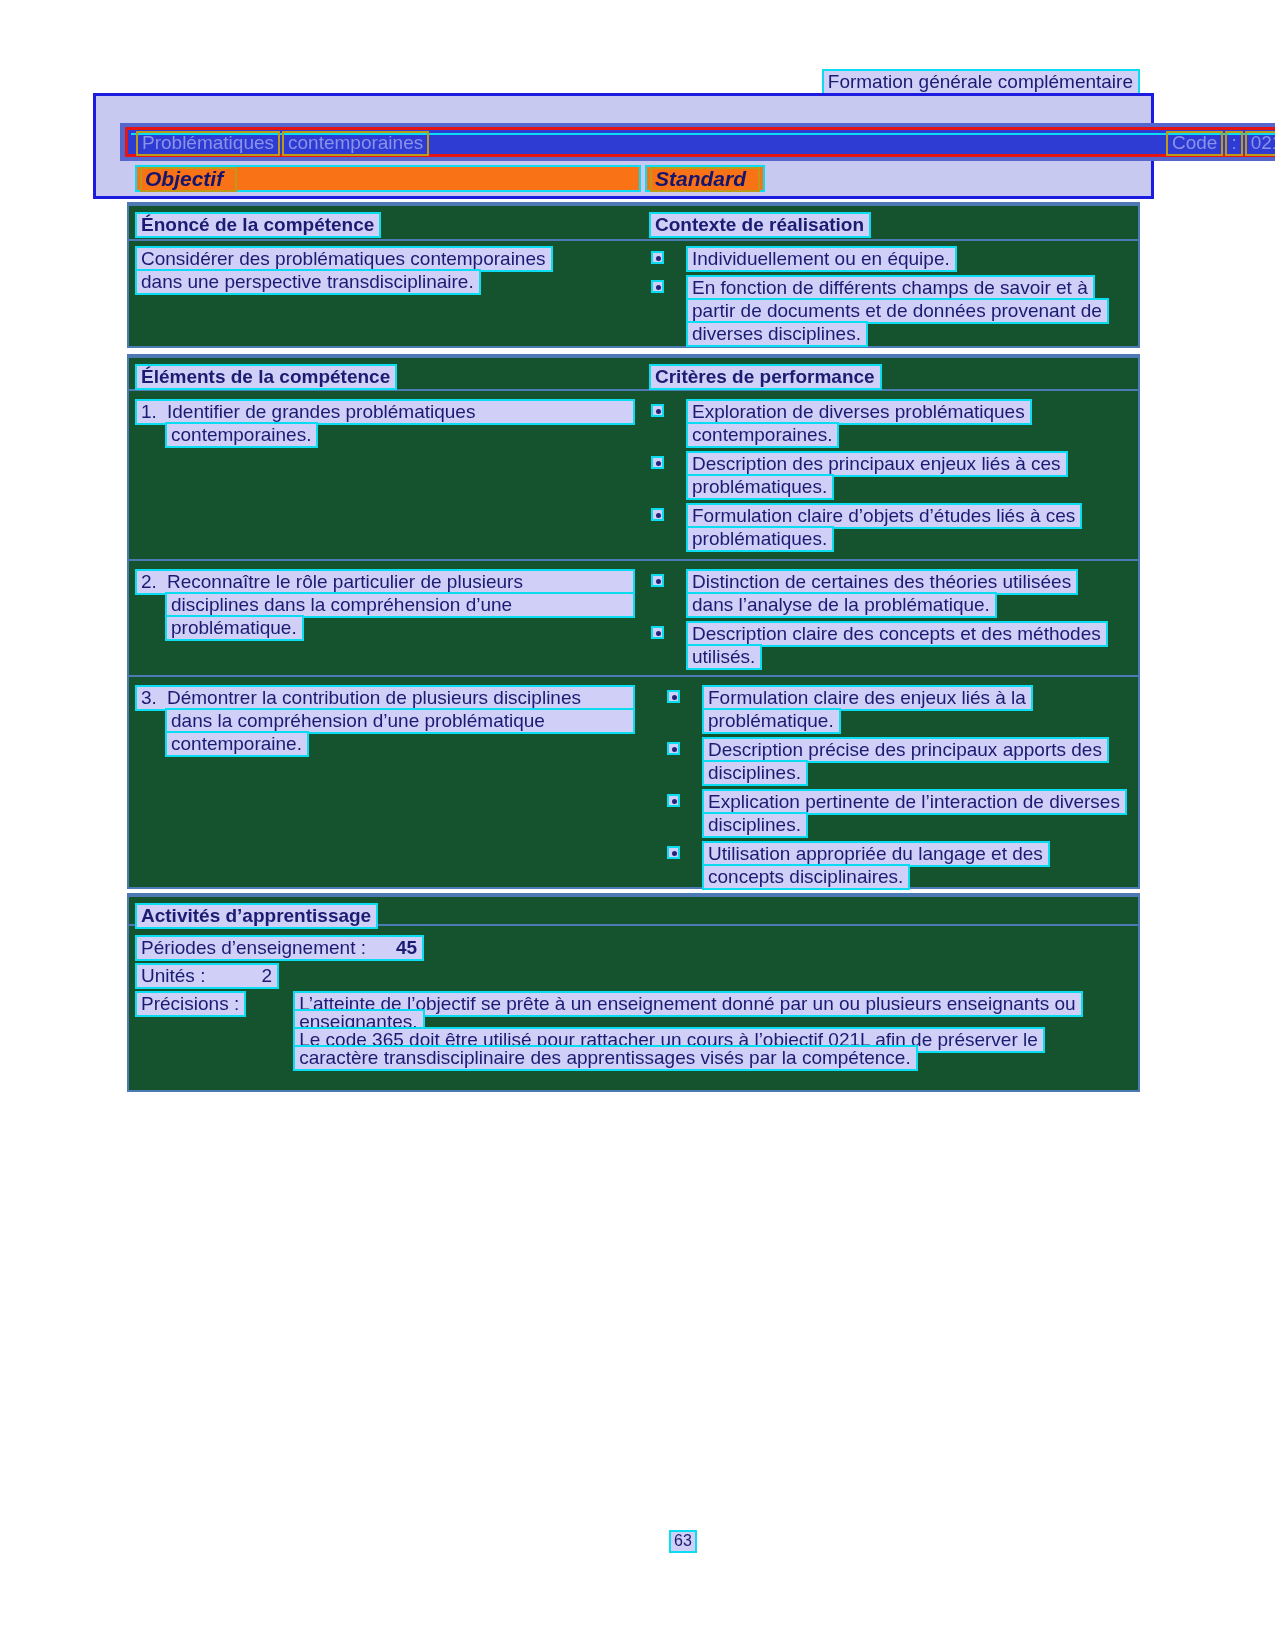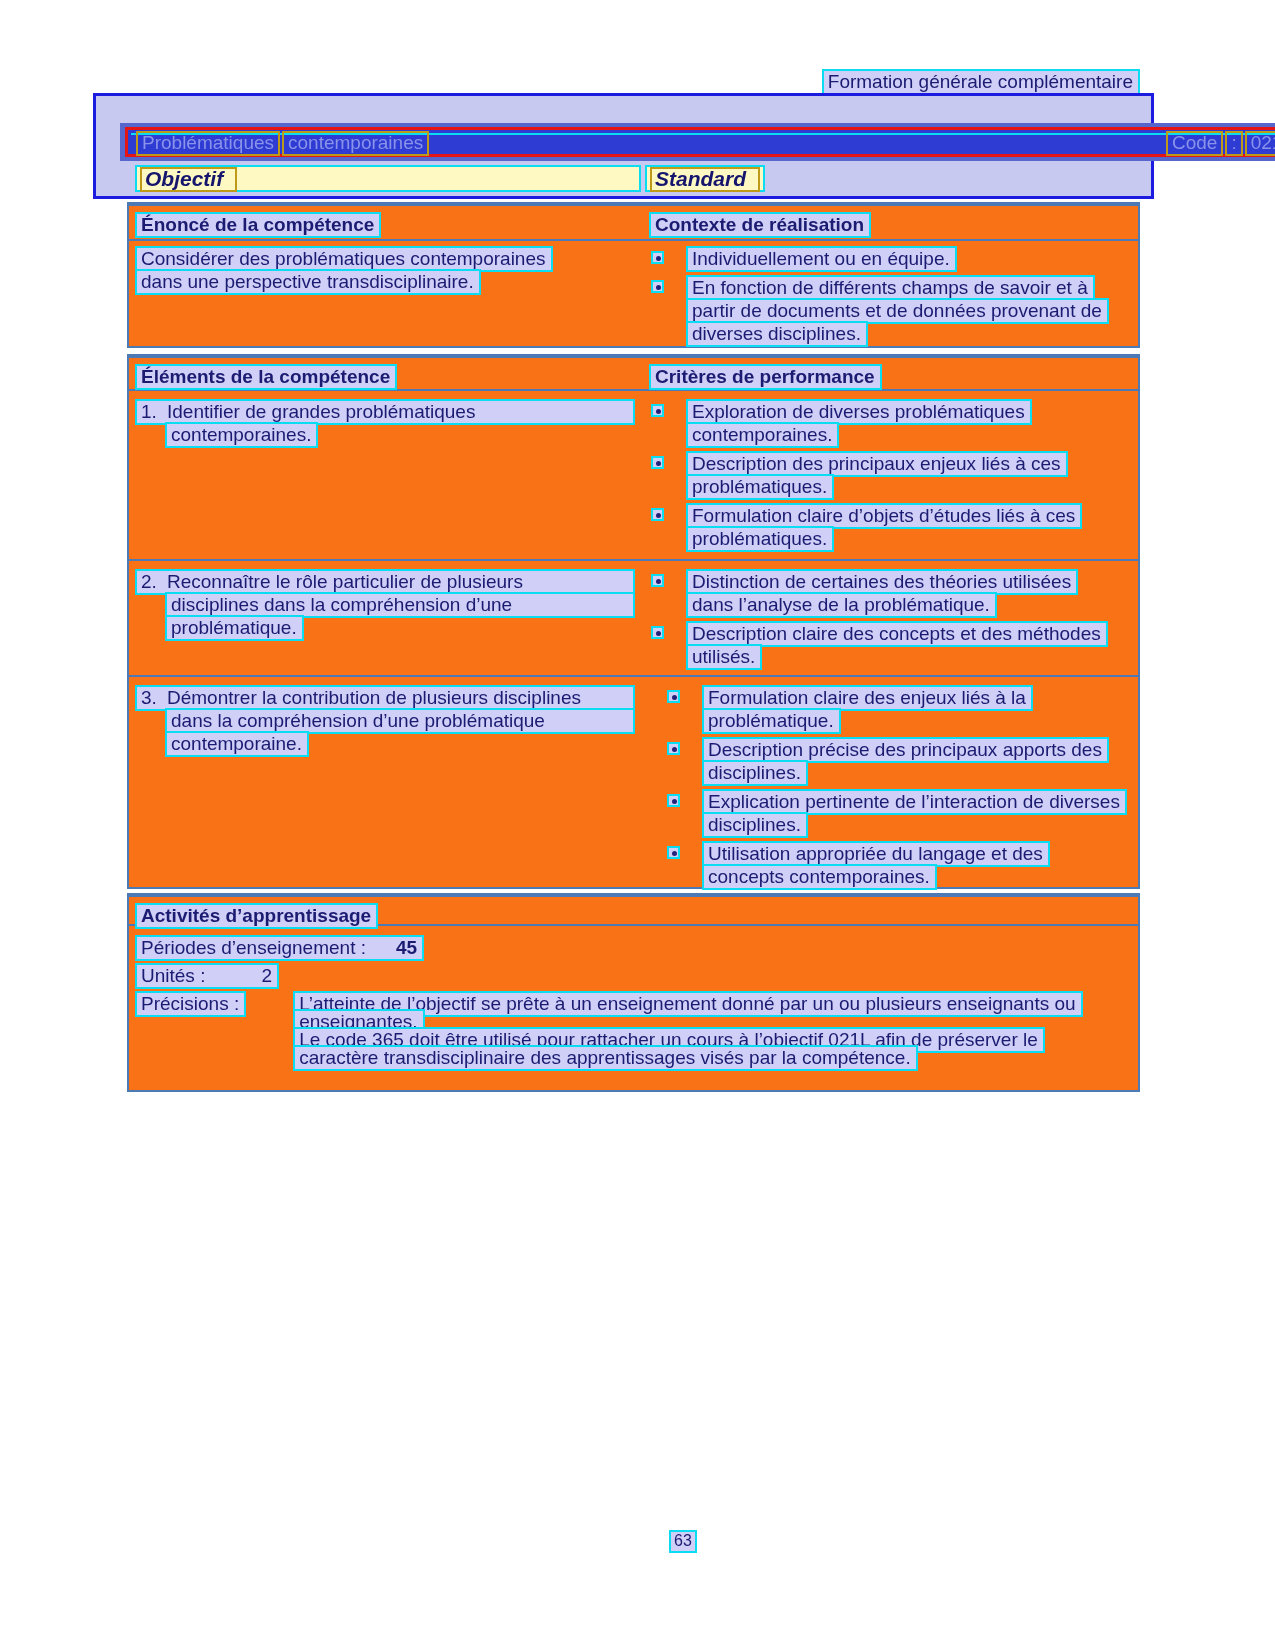--- a/index.html
+++ b/index.html
@@ -42,34 +42,34 @@
     position:absolute; left:8px; right:8px; top:4px; bottom:2px;
     display:flex; justify-content:space-between; align-items:center;
   }
   .word {
     display:inline-block; border:2px solid #bf9918; color:#8a92e9;
     font-size:19px; line-height:19px; padding:0 4px 2px; margin-right:2px;
     white-space:nowrap;
   }
   .band {
     position:absolute; top:165px; height:27px;
-    background:#fef9c3; border:2px solid #0adcf2;
+    background:#f97316; border:2px solid #0adcf2;
   }
   .band-obj { left:135px; width:506px; }
   .band-std { left:645px; width:120px; }
   .bigword {
     display:inline-block; margin:0 0 0 3px; border:2px solid #bf9918;
     font-size:21px; line-height:20px; font-weight:bold; font-style:italic;
     color:#15156e; padding:0 12px 1px 3px; white-space:nowrap;
   }
 
   
   .tbl {
     position:absolute; left:127px; width:1013px;
-    border:2px solid #4d79b5; border-top:4px solid #4d79b5; background:#f97316;
+    border:2px solid #4d79b5; border-top:4px solid #4d79b5; background:#14532d;
   }
   .t1 { top:202px; height:146px; }
   .t2 { top:354px; height:535px; }
   .t3 { top:893px; height:199px; }
   .thead {
     display:grid; grid-template-columns:516px 1fr;
     padding-top:6px; height:33px; border-bottom:2px solid #4d79b5;
   }
   .t1 .thead { height:35px; }
   .cell-l { padding-left:6px; }
@@ -277,21 +277,21 @@
             <div class="line"><span class="hl">Explication pertinente de l’interaction de diverses</span></div>
             <div class="line"><span class="hl">disciplines.</span></div>
           </div>
         </div>
         <div class="bitem">
           <span class="bullet">
               <span class="dot"></span>
             </span>
           <div class="blines">
             <div class="line"><span class="hl">Utilisation appropriée du langage et des</span></div>
-            <div class="line"><span class="hl">concepts contemporaines.</span></div>
+            <div class="line"><span class="hl">concepts disciplinaires.</span></div>
           </div>
         </div>
       </div>
     </div>
   </div>
 
   <div class="tbl t3">
     <div class="t3-head">
       <span class="hl th">Activités d’apprentissage</span>
     </div>

